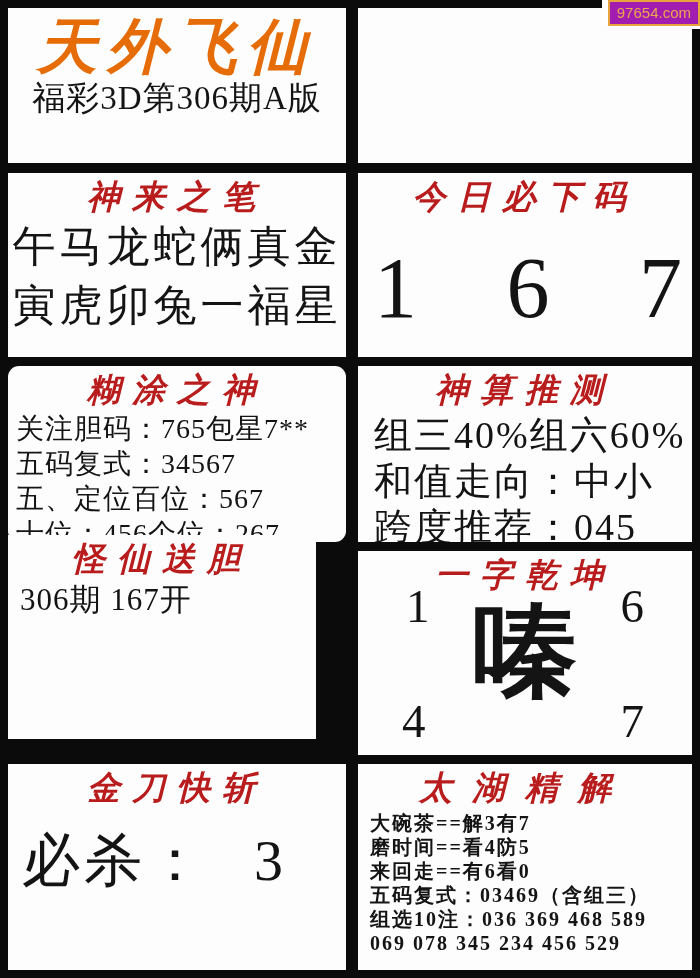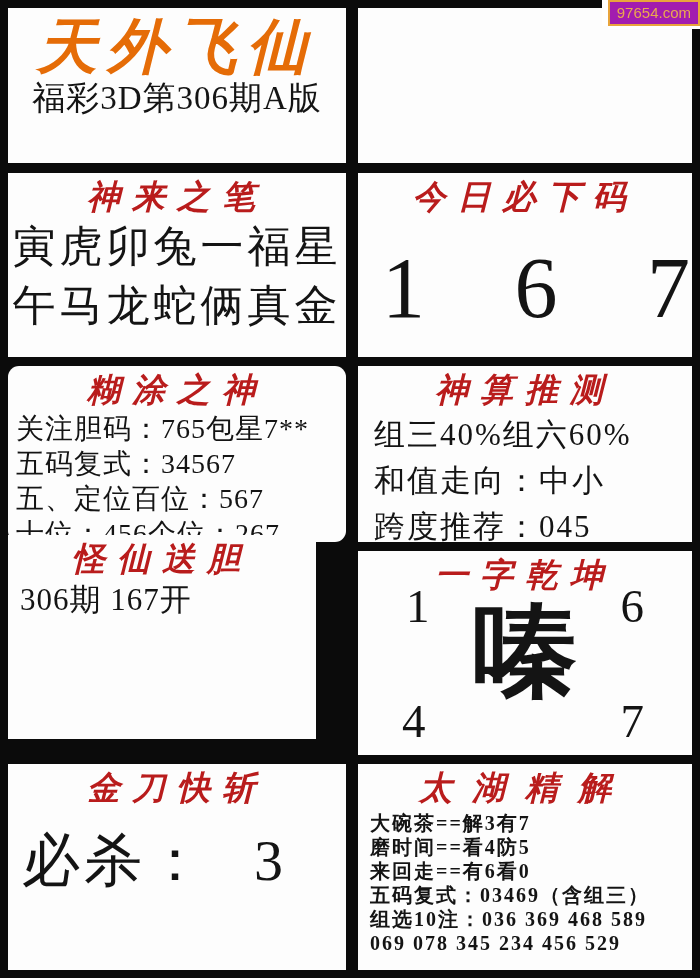--- a/index.html
+++ b/index.html
@@ -65,26 +65,26 @@
     font-size:43px;
     letter-spacing:4px;
     line-height:1.38;
     white-space:nowrap;
   }
   .digits{
     margin-top:28px;
     text-align:center;
     font-size:86px;
     letter-spacing:34px;
-    padding-left:24px;
+    padding-left:16px;
     line-height:1;
     white-space:nowrap;
   }
   .tip-sm{font-size:28px; line-height:33px; padding:2px 12px 0 8px; letter-spacing:1px; white-space:nowrap;}
-  .tip-md{font-size:31px; line-height:42px; padding:4px 16px 0 16px; letter-spacing:2px; white-space:nowrap;}
+  .tip-md{font-size:38px; line-height:42px; padding:4px 16px 0 16px; letter-spacing:2px; white-space:nowrap;}
   .open-line{font-size:31px; padding:0 12px; letter-spacing:1px; white-space:nowrap;}
   .kill-line{
     margin-top:14px;
     padding-left:14px;
     font-size:58px;
     letter-spacing:4px;
     white-space:nowrap;
   }
   .kill-value{margin-left:46px;}
   .corner{position:absolute; font-size:47px; line-height:1;}
@@ -132,22 +132,22 @@
   <div class="watermark">97654.com</div>
 
   <section class="cell c-title">
     <div class="brand">天外飞仙</div>
     <div class="subtitle">福彩3D第306期A版</div>
   </section>
   <section class="cell c-topright"></section>
 
   <section class="cell c-shenlai">
     <h2 class="hd">神来之笔</h2>
+    <div class="poem-line">午马龙蛇俩真金</div>
     <div class="poem-line">寅虎卯兔一福星</div>
-    <div class="poem-line">午马龙蛇俩真金</div>
   </section>
 
   <section class="cell c-bixia">
     <h2 class="hd">今日必下码</h2>
     <div class="digits">1 6 7</div>
   </section>
 
   <section class="cell c-hutu">
     <h2 class="hd">糊涂之神</h2>
     <div class="tip-sm">关注胆码：765包星7**</div>

